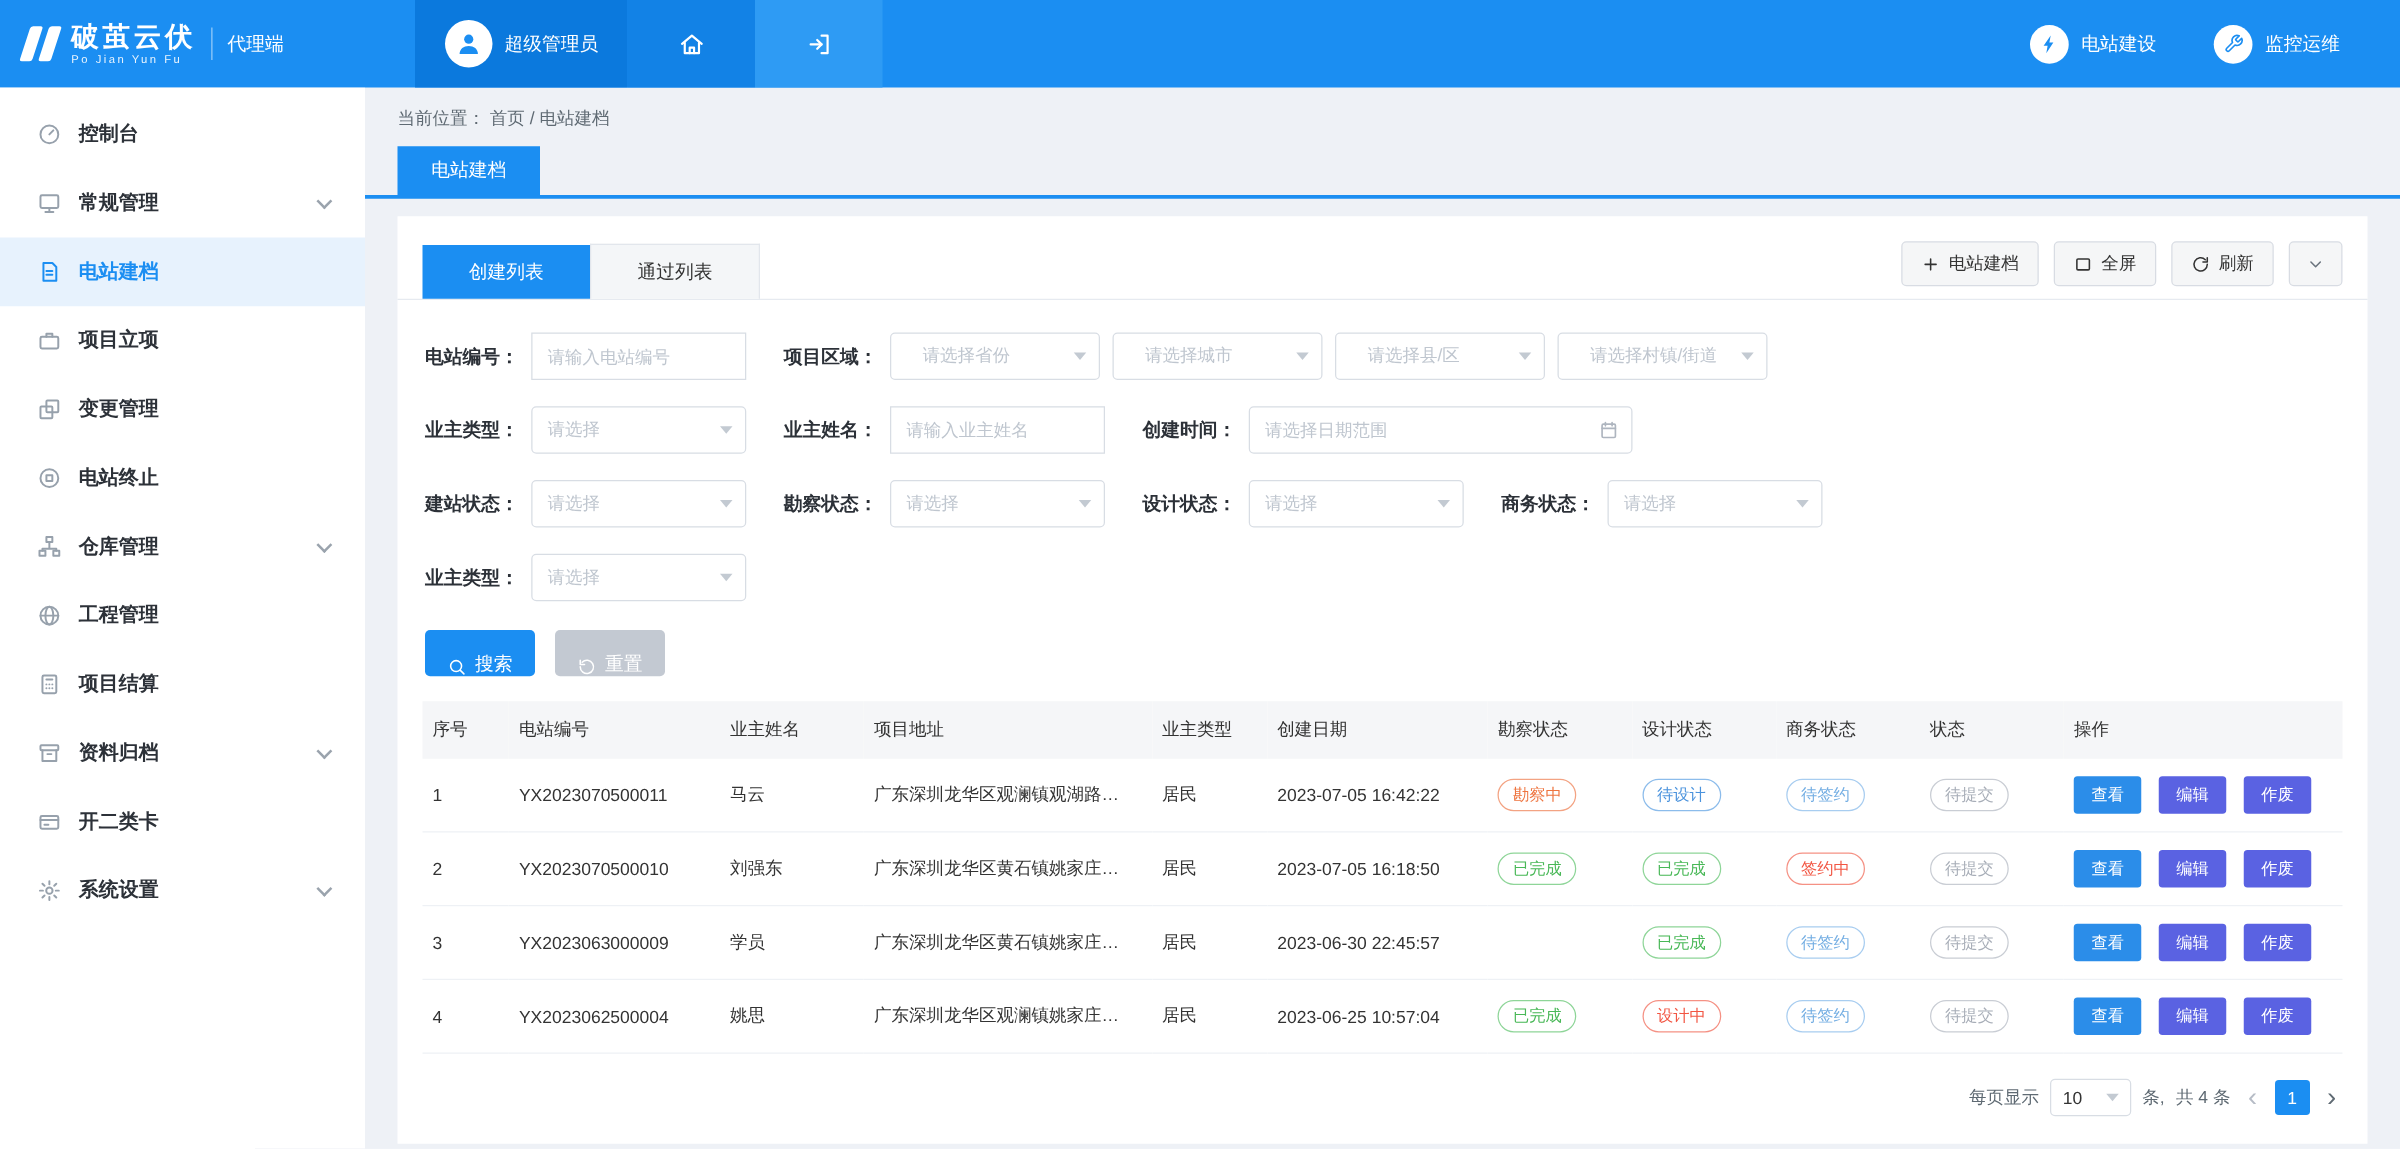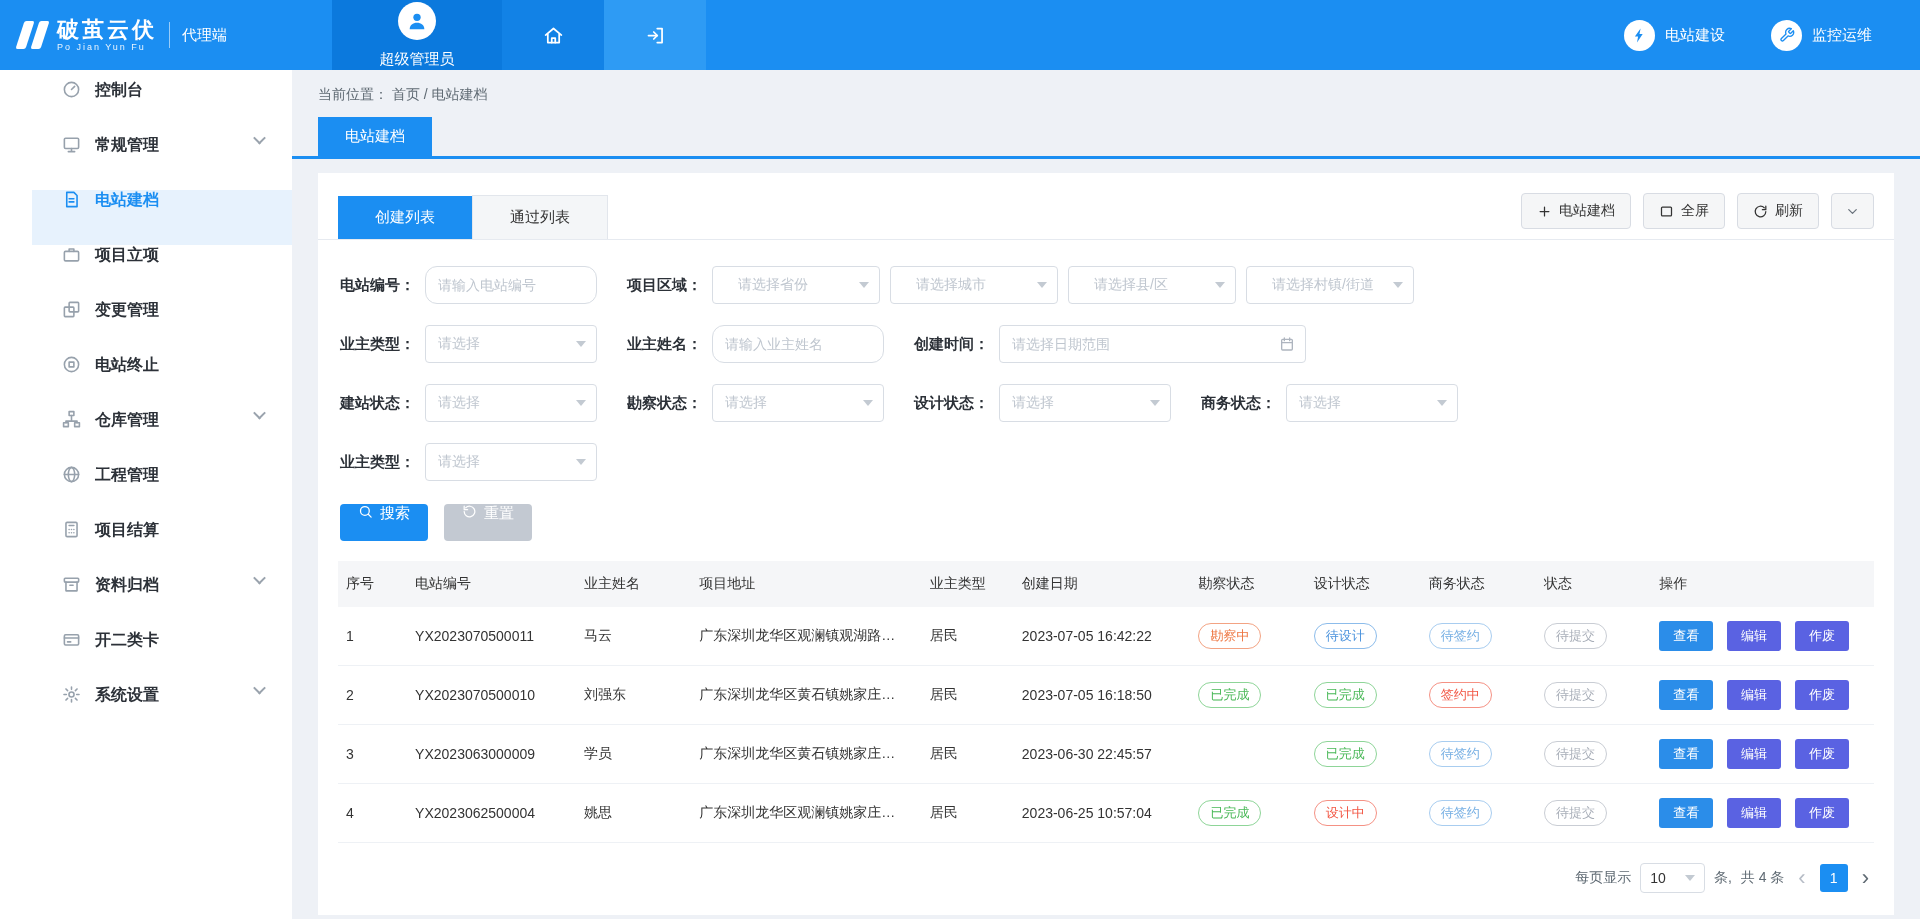--- a/index.html
+++ b/index.html
@@ -9,37 +9,37 @@
 
   
   .topbar { height:70px; background:#1b8ef2; display:flex; align-items:stretch; color:#fff; flex-shrink:0; }
   .logo-area { width:332px; display:flex; align-items:center; padding-left:20px; flex-shrink:0; }
   .logo-mark { display:flex; gap:5px; margin-right:12px; }
   .logo-mark i { display:block; width:10px; height:28px; background:#fff; border-radius:2px; transform:skewX(-18deg); }
   .logo-txt .t1 { font-size:22px; font-weight:bold; letter-spacing:3px; line-height:1.1; }
   .logo-txt .t2 { font-size:9px; letter-spacing:2px; opacity:.9; }
   .logo-div { width:1px; height:26px; background:rgba(255,255,255,.55); margin:0 12px; }
   .portal { font-size:15px; }
-  .hblock { display:flex; align-items:center; justify-content:center; cursor:pointer;flex-direction:column; }
+  .hblock { display:flex; align-items:center; justify-content:center; cursor:pointer; }
   .user-block { gap:10px; padding:0 20px; background:#0b79dd; min-width:170px; }
   .avatar { width:38px; height:38px; border-radius:50%; background:#fff; color:#1b8ef2; display:flex; align-items:center; justify-content:center; }
   .user-name { font-size:15px; }
   .home-block { width:102px; background:#1282e6; }
   .logout-block { width:102px; background:#2e9bf4; }
   .top-right { margin-left:auto; display:flex; align-items:center; gap:46px; padding-right:48px; }
   .tr-item { display:flex; align-items:center; gap:10px; font-size:15px; cursor:pointer; }
   .circle { width:31px; height:31px; background:#fff; border-radius:50%; color:#1b8ef2; display:flex; align-items:center; justify-content:center; }
 
   
   .main { flex:1; display:flex; overflow:hidden; }
   .sidebar { width:292px; background:#fff; flex-shrink:0; padding-top:10px; }
   .content { flex:1; overflow:hidden; }
 
   
-  .mi { height:55px; display:flex; align-items:flex-start; padding-left:30px; cursor:pointer; color:#2c3138; font-size:16px; font-weight:600;margin-left:32px; }
+  .mi { height:55px; display:flex; align-items:center; padding-left:30px; cursor:pointer; color:#2c3138; font-size:16px; font-weight:600; }
   .mi-ic { color:#97a1ac; margin-right:14px; display:flex; }
   .mi.active { background:#e7f2fd; color:#1b8ef2; }
   .mi.active .mi-ic { color:#1b8ef2; }
   .chev { margin-left:auto; margin-right:28px; width:9px; height:9px; border-right:2px solid #9aa3ad; border-bottom:2px solid #9aa3ad; transform:rotate(45deg) translate(-1px,-1px); }
 
   
   .breadcrumb { margin:16px 0 0 26px; font-size:14px; color:#5f6a73; }
   .breadcrumb a { color:#5f6a73; text-decoration:none; cursor:pointer; }
   .page-tab-strip { margin-top:13px; border-bottom:3px solid #1b8ef2; }
   .page-tab { display:inline-block; margin-left:26px; background:#1b8ef2; color:#fff; font-size:15px; padding:10px 27px; }
@@ -52,33 +52,33 @@
   .tab.inactive { background:#f4f6f8; color:#333; border:1px solid #e2e6ec; border-bottom:none; }
   .toolbar { margin-left:auto; display:flex; align-items:center; gap:12px; padding-bottom:10px; }
   .tbtn { display:inline-flex; align-items:center; gap:7px; background:#f5f6f7; border:1px solid #d8dce3; border-radius:4px; padding:0 15px; height:36px; font-size:14px; color:#333; cursor:pointer; }
   .tbtn.small { padding:0 13px; color:#6a737d; }
 
   
   .filter { padding:26px 20px 0 22px; }
   .f-row { display:flex; align-items:center; margin-bottom:21px; }
   .f-field { display:flex; align-items:center; margin-right:30px; }
   .f-label { font-weight:bold; font-size:15px; color:#2c3138; margin-right:10px; white-space:nowrap; }
-  .ipt { height:38px; border:1px solid #d8dde4; border-radius:12px; padding:0 12px; font-size:14px; color:#333; outline:none; background:#fff; }
+  .ipt { height:38px; border:1px solid #d8dde4; border-radius:0; padding:0 12px; font-size:14px; color:#333; outline:none; background:#fff; }
   .ipt::placeholder { color:#bfc6cf; }
   .sel { display:inline-flex; align-items:center; justify-content:space-between; height:38px; border:1px solid #d8dde4; border-radius:4px; padding:0 10px 0 12px; background:#fff; cursor:pointer; }
   .sel .ph { color:#bfc6cf; font-size:14px; white-space:nowrap; overflow:hidden; }
   .tri { width:0; height:0; border-left:5px solid transparent; border-right:5px solid transparent; border-top:6px solid #c3cad2; margin-left:10px; flex-shrink:0; }
   .w172 { width:172px; } .w166 { width:168px; margin-right:10px;padding-left:25px; } .w166:last-child { margin-right:0; }
   .date-ctl { width:307px; display:inline-flex; align-items:center; height:38px; border:1px solid #d8dde4; border-radius:4px; padding:0 10px 0 12px; background:#fff; }
   .date-ctl input { border:none; outline:none; flex:1; min-width:0; font-size:14px; }
   .date-ctl input::placeholder { color:#bfc6cf; }
   .cal { color:#aeb5bf; flex-shrink:0; }
 
   .btn-row { display:flex; gap:16px; padding:2px 0 20px 22px; }
-  .btn { display:inline-flex; align-items:flex-start; gap:7px; border:none; border-radius:4px; color:#fff; font-size:15px; padding:0 18px; height:37px; cursor:pointer; font-family:inherit; }
+  .btn { display:inline-flex; align-items:flex-end; gap:7px; border:none; border-radius:4px; color:#fff; font-size:15px; padding:0 18px; height:37px; cursor:pointer; font-family:inherit; }
   .btn-search { background:#1b8ef2; }
   .btn-reset { background:#c3c9d2; }
 
   
   .grid { width:calc(100% - 40px); margin:0 20px; border-collapse:collapse; font-size:14px; }
   .grid th { background:#f5f6f8; text-align:left; padding:14px 8px; color:#333; font-weight:normal; }
   .grid td { padding:14px 8px; border-bottom:1px solid #eef1f5; color:#333; }
   .badge { display:inline-block; min-width:58px; text-align:center; padding:3px 11px; border-radius:14px; font-size:13px; border:1px solid; background:#fff; }
   .b-orange { color:#ee7540; border-color:#f3a383; }
   .b-red    { color:#f25643; border-color:#f59184; }

